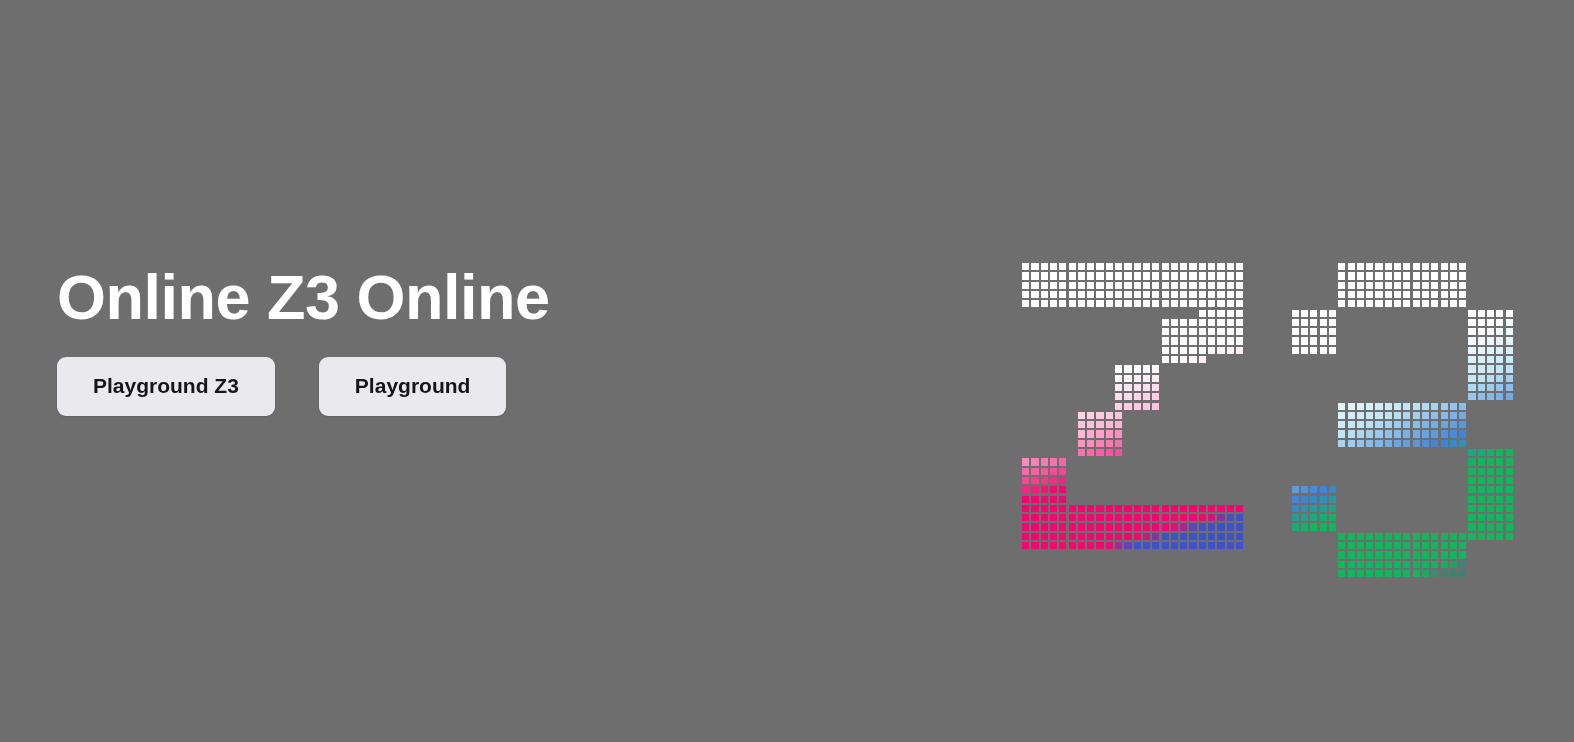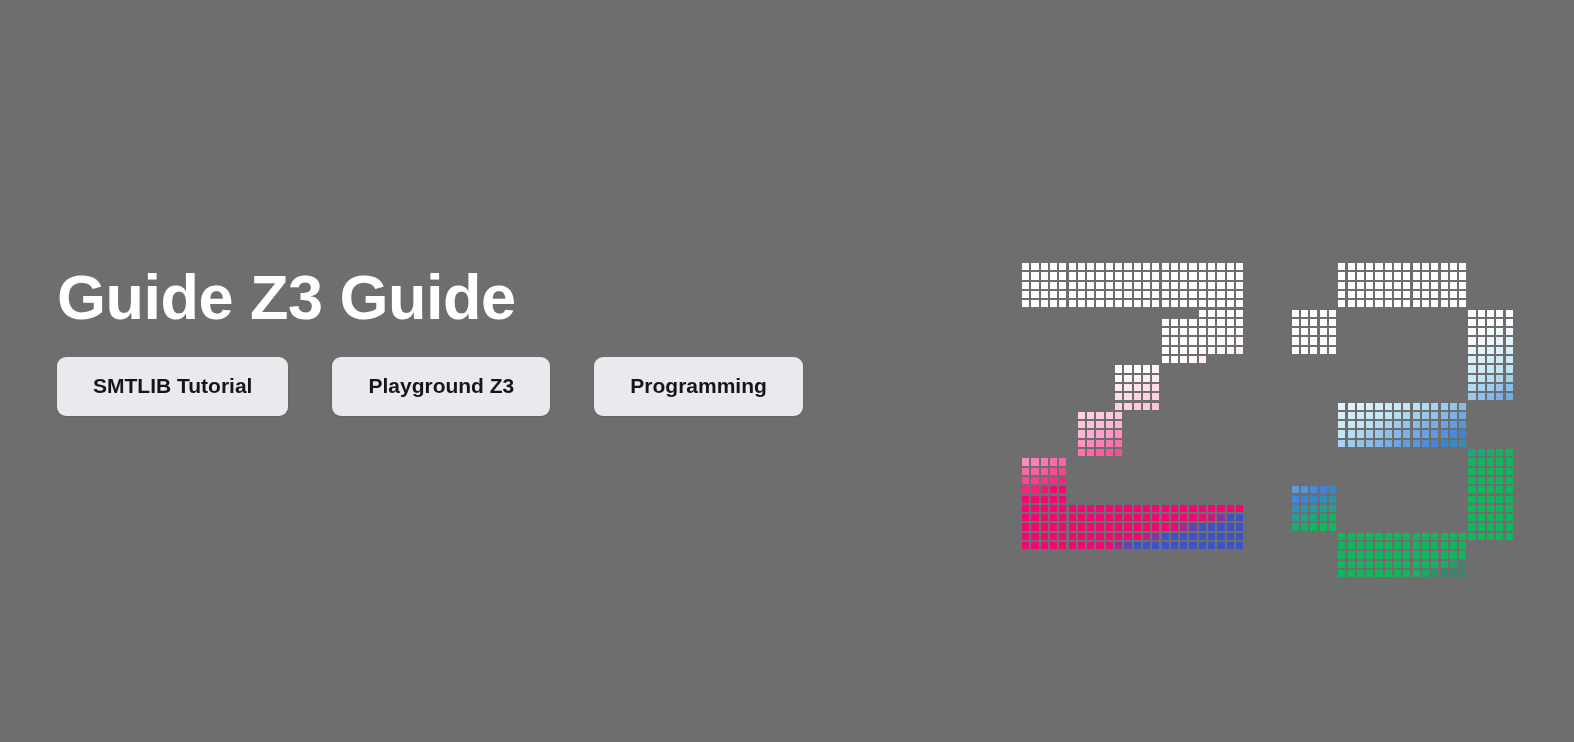--- a/index.html
+++ b/index.html
@@ -77,26 +77,25 @@
     width: 100%; height: 100%;
     background: currentColor;
   }
 </style>
 </head>
 <body>
 
 <div class="hero">
 
   <div class="hero-text">
-    <h1 class="page-title">Guide Z3 Guide</h1>
+    <h1 class="page-title">Online Z3 Online</h1>
 
     <div class="btn-row">
-      <button class="hero-btn">SMTLIB Tutorial</button>
       <button class="hero-btn">Playground Z3</button>
-      <button class="hero-btn">Programming</button>
+      <button class="hero-btn">Playground</button>
     </div>
   </div>
 
   <div class="logo" id="logo">
       <div class="glyph" style="left: 0px;">
         <div class="cell" style="left: 0px; top: 0px; color: rgb(255, 255, 255);">
           <i></i>
         </div>
         <div class="cell" style="left: 9.3px; top: 0px; color: rgb(255, 255, 255);">
           <i></i>

